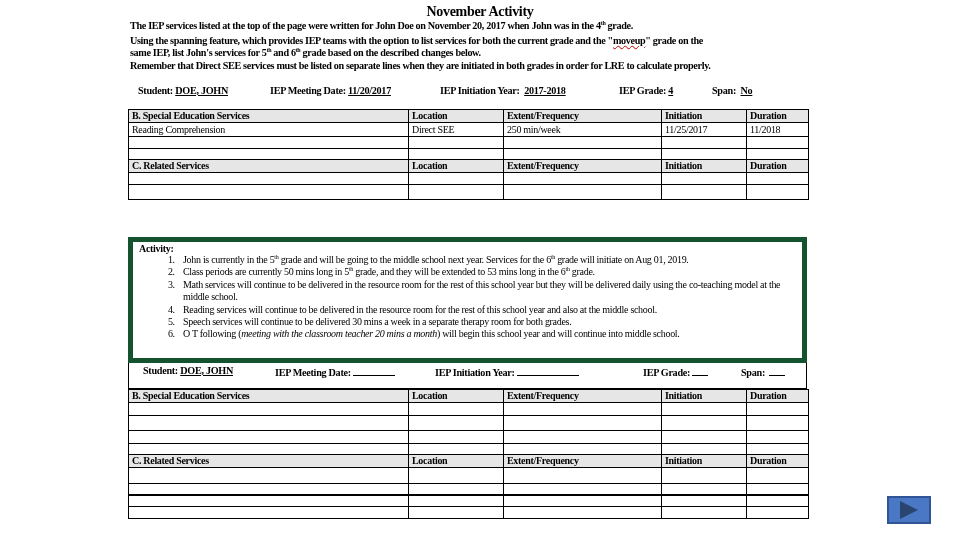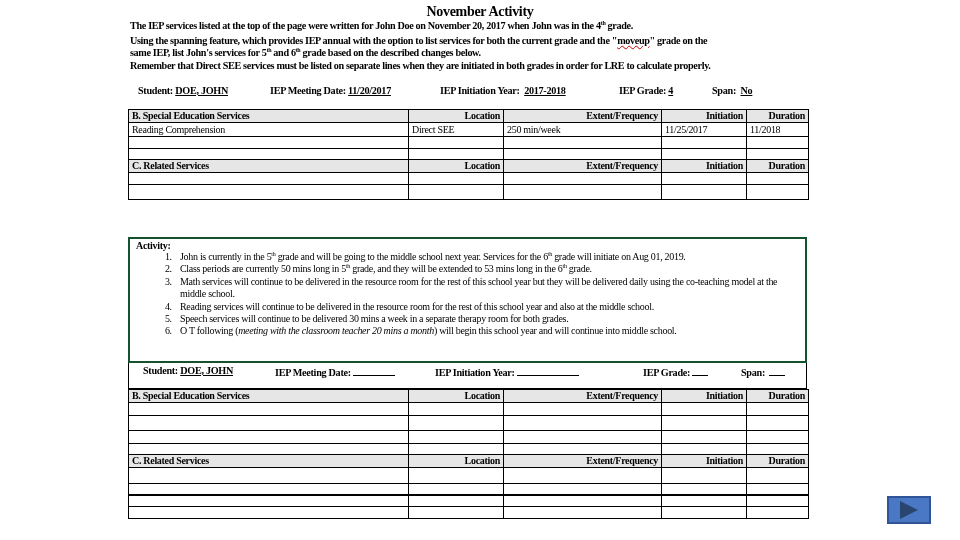--- a/index.html
+++ b/index.html
@@ -30,26 +30,26 @@
 
   table.svc {
     position: absolute; border-collapse: collapse; table-layout: fixed;
     font-size: 10px; letter-spacing: -0.3px;
   }
   table.svc td {
     border: 1px solid #000; padding: 0 3px; height: 12px; line-height: 12px;
     white-space: nowrap; overflow: hidden;
   }
   table.svc tr.hdr td { background: #e6e6e6; font-weight: bold; }
-  table.svc tr.hdr td.c { text-align: right; margin-left: 40px; }
+  table.svc tr.hdr td.c { text-align: left; margin-left: 40px; }
   table.svc tr.thick td { border-top: 2px solid #000; }
 
   .activity {
     left: 128px; top: 237px; width: 679px; height: 126px;
-    border: 2px solid #14532d; box-sizing: border-box;
+    border: 5px solid #14532d; box-sizing: border-box;
     font-size: 10px; letter-spacing: -0.3px; padding: 1px 6px;
   }
   .activity .b { font-weight: bold; }
   .activity ol { margin: 0; padding-left: 38px; }
   .activity li { line-height: 12.4px; padding-left: 6px; }
   .activity sup { font-size: 6px; line-height: 0; }
   .activity i { font-style: italic; }
 
   .student-box {
     left: 128px; top: 363px; width: 679px; height: 26px;
@@ -67,21 +67,21 @@
     border-top: 9px solid transparent; border-bottom: 9px solid transparent;
     border-left: 18px solid #2a4670;
   }
 </style>
 </head>
 <body>
 
 <div class="abs title">November Activity</div>
 
 <div class="abs intro" style="top:19px;"><span>The IEP services  listed at the top of the page were written  for John Doe on November  20, 2017 when John was in the 4</span><sup>th</sup><span> grade.</span></div>
-<div class="abs intro" style="top:34px;"><span>Using the spanning feature, which provides IEP annual  with the option to list services  for both the current grade and the "</span><span class="squiggle">moveup</span><span>" grade on the</span></div>
+<div class="abs intro" style="top:34px;"><span>Using the spanning feature, which provides IEP teams  with the option to list services  for both the current grade and the "</span><span class="squiggle">moveup</span><span>" grade on the</span></div>
 <div class="abs intro" style="top:46px;"><span>same IEP, list John's services  for 5</span><sup>th</sup><span> and 6</span><sup>th</sup><span> grade based on the described changes  below.</span></div>
 <div class="abs intro" style="top:59px;">Remember  that Direct  SEE services must be listed on separate lines when they  are initiated in both grades  in  order for LRE to  calculate properly.</div>
 
 <div class="abs student-row" style="top:85px; height:14px;">
   <span class="field" style="left:0px;"><span>Student:</span> <span class="u">DOE, JOHN</span></span>
   <span class="field" style="left:132px;"><span>IEP Meeting  Date:</span> <span class="u">11/20/2017</span></span>
   <span class="field" style="left:302px;"><span>IEP Initiation Year:</span>&nbsp; <span class="u">2017-2018</span></span>
   <span class="field" style="left:481px;"><span>IEP Grade:</span> <span class="u">4</span></span>
   <span class="field" style="left:574px;"><span>Span:</span>&nbsp; <span class="u">No</span></span>
 </div>

